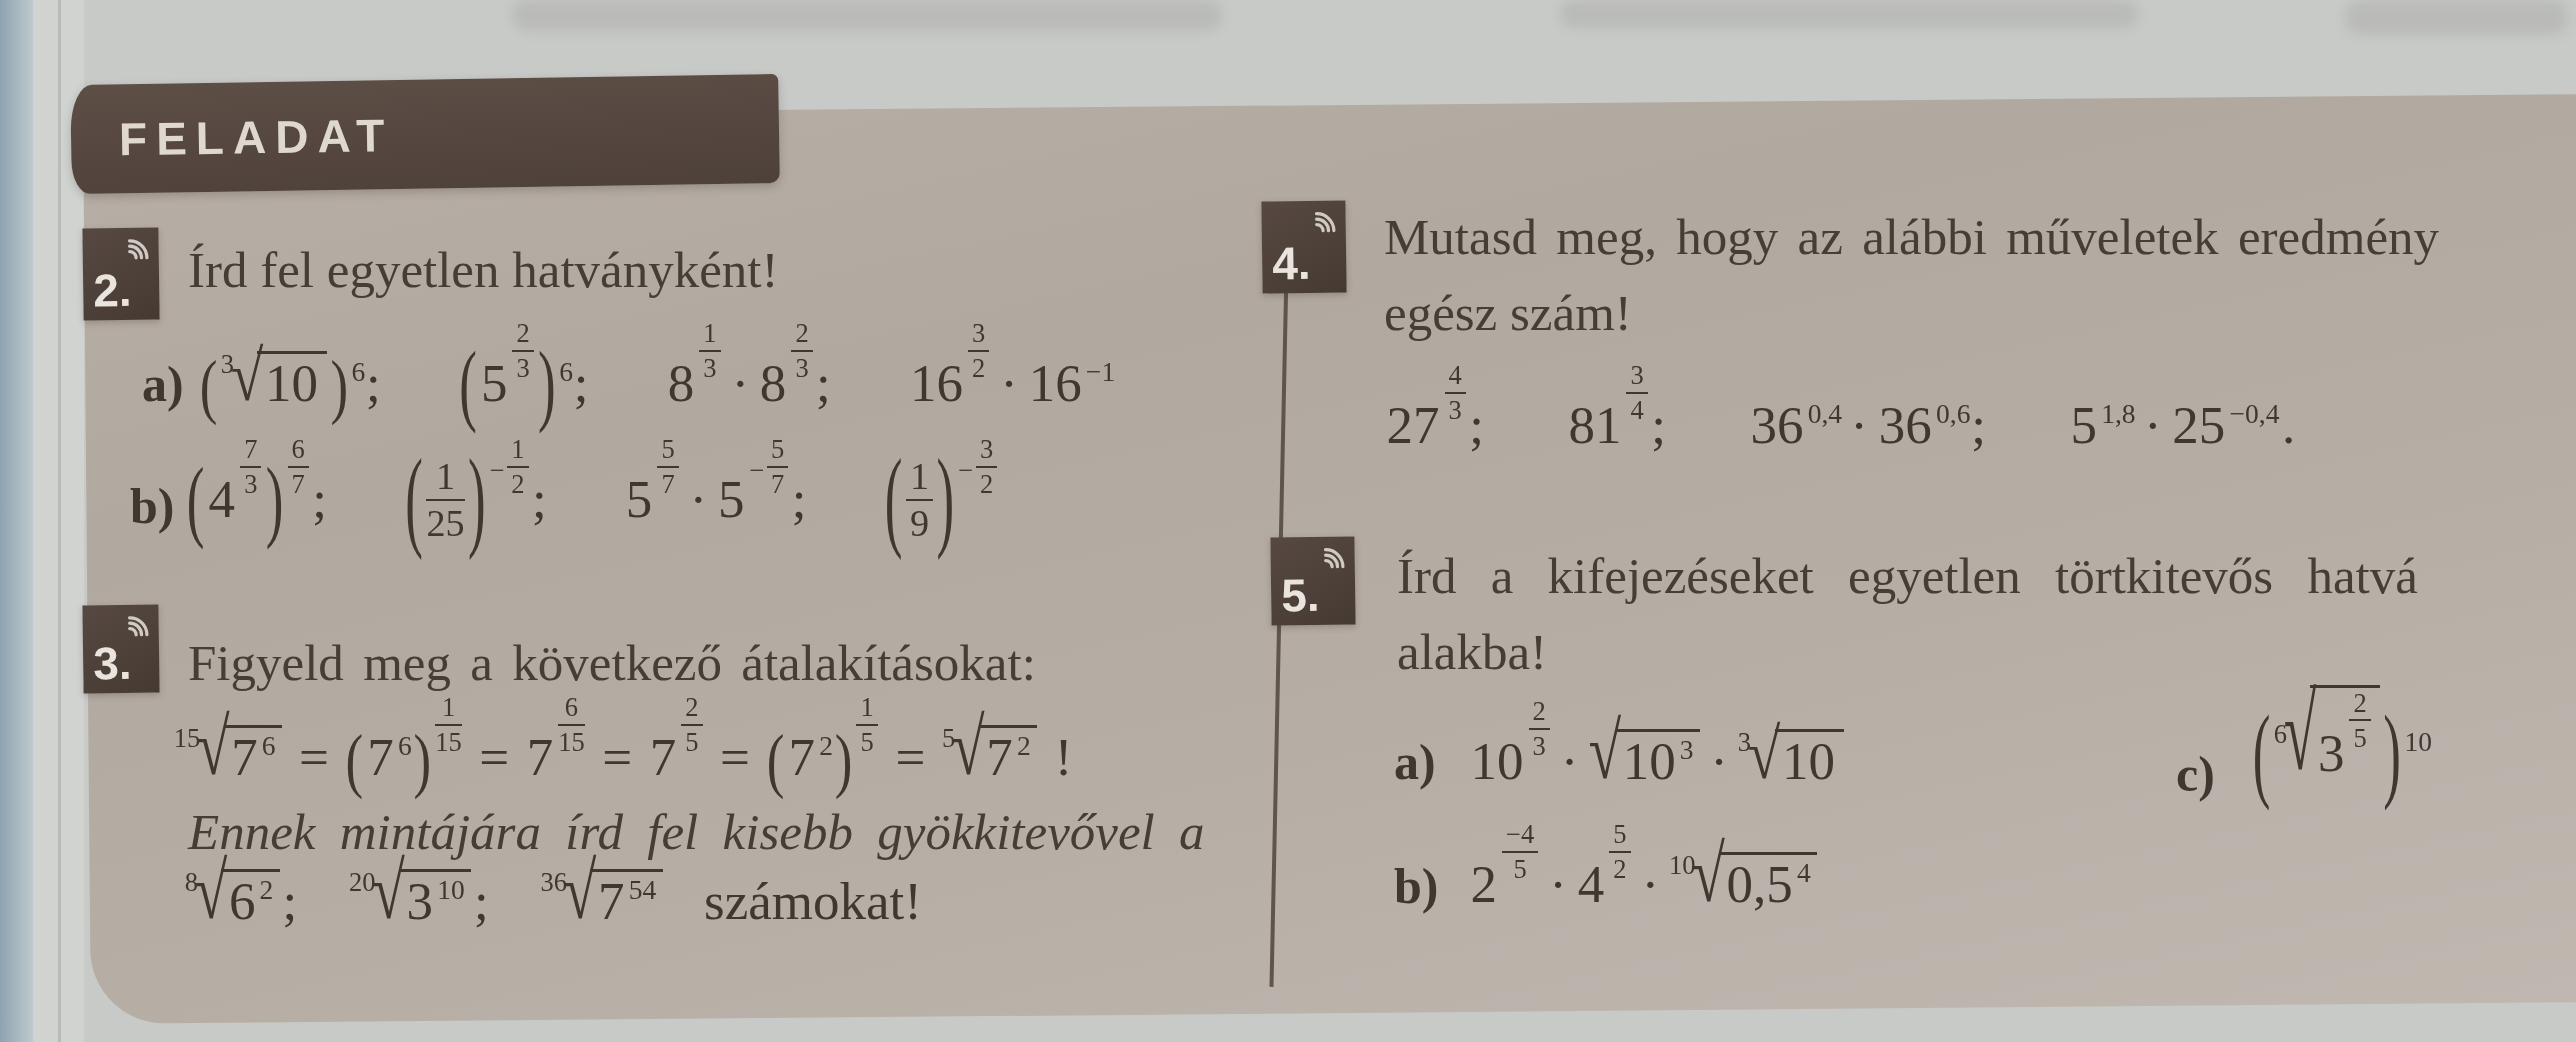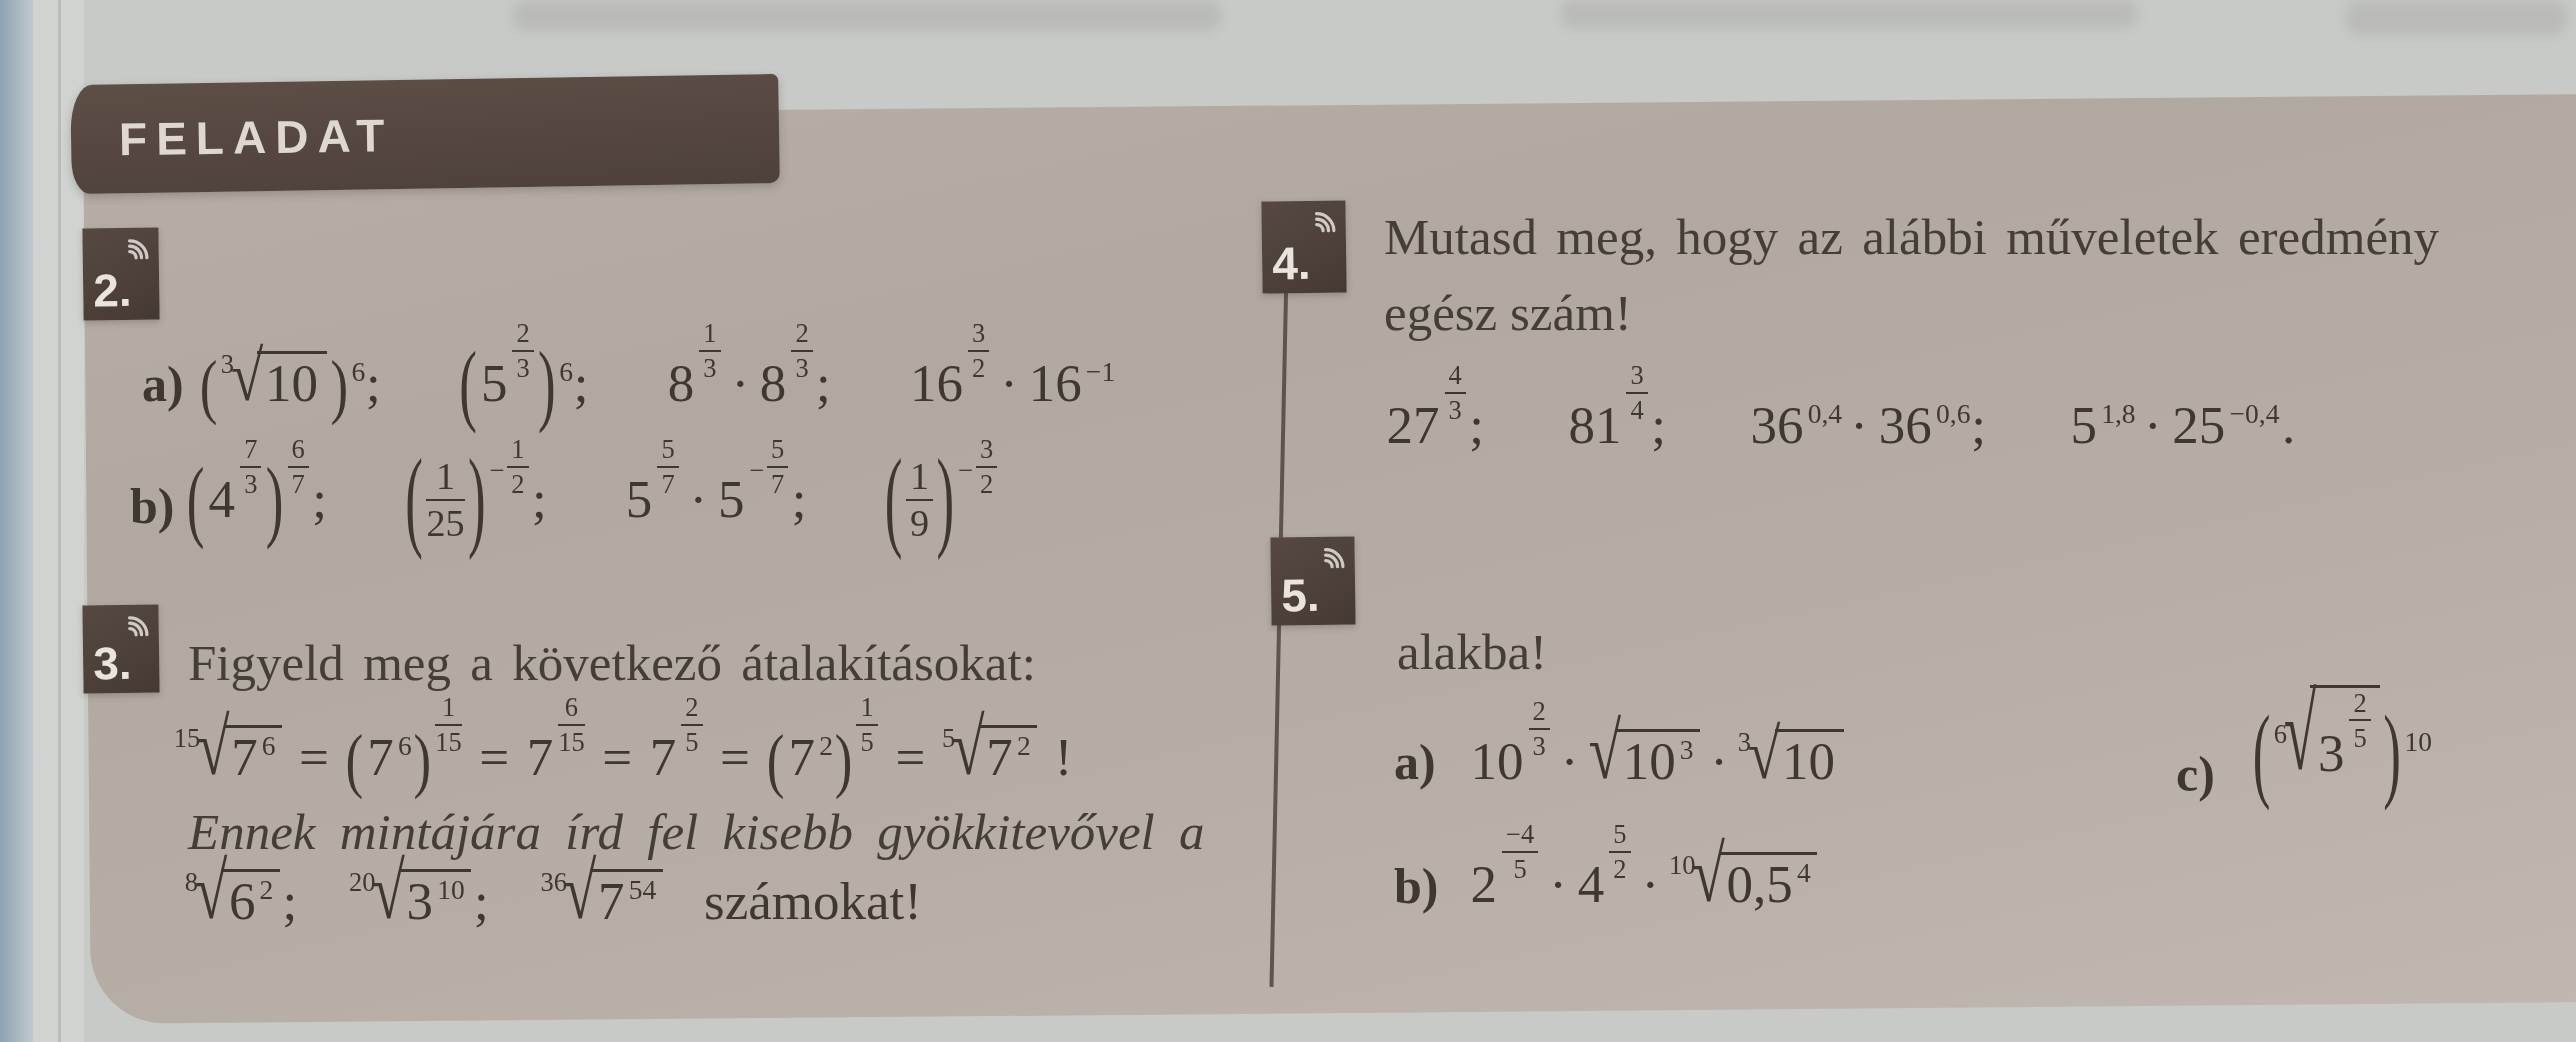--- a/index.html
+++ b/index.html
@@ -80,20 +80,21 @@
   <div class="badge" style="left:83px;top:228px;width:76px;height:92px;">
     <span class="badge-num">2.</span>
     <svg class="badge-icon" width="36" height="36" viewBox="0 0 40 40">
         <g fill="none" stroke="#e7e2dc" stroke-width="3.6" stroke-linecap="round">
           <path d="M10 23 A7 7 0 0 1 17 30"></path>
           <path d="M10 17 A13 13 0 0 1 23 30"></path>
           <path d="M10 11 A19 19 0 0 1 29 30"></path>
         </g>
       </svg>
   </div>
+  <div class="title" style="left:188px;top:241px;">Írd fel egyetlen hatványként!</div>
   <div class="label" style="left:142px;top:355px;">a)</div>
   <div class="math" style="left:198px;top:320px;"><span class="paren" style="transform: scaleY(1.35);">(</span><span class="rad"><span class="ridx">3</span><span class="rsgn" style="transform: scaleY(1.2);">√</span><span class="rbody"><span class="mt">10</span></span></span><span class="paren" style="transform: scaleY(1.35);">)</span><span class="msup">6</span><span class="mt semi">;</span><span class="gap" style="width: 1.4em;"></span><span class="paren" style="transform: scaleY(1.7);">(</span><span class="mt">5</span><span class="efrac"><span class="fstack"><span class="fn">2</span><span class="fd">3</span></span></span><span class="paren" style="transform: scaleY(1.7);">)</span><span class="msup">6</span><span class="mt semi">;</span><span class="gap" style="width: 1.4em;"></span><span class="mt">8</span><span class="efrac"><span class="fstack"><span class="fn">1</span><span class="fd">3</span></span></span><span class="mt dot">·</span><span class="mt">8</span><span class="efrac"><span class="fstack"><span class="fn">2</span><span class="fd">3</span></span></span><span class="mt semi">;</span><span class="gap" style="width: 1.4em;"></span><span class="mt">16</span><span class="efrac"><span class="fstack"><span class="fn">3</span><span class="fd">2</span></span></span><span class="mt dot">·</span><span class="mt">16</span><span class="msup">−1</span></div>
   <div class="label" style="left:130px;top:477px;">b)</div>
   <div class="math" style="left:185px;top:436px;"><span class="paren" style="transform: scaleY(1.7);">(</span><span class="mt">4</span><span class="efrac"><span class="fstack"><span class="fn">7</span><span class="fd">3</span></span></span><span class="paren" style="transform: scaleY(1.7);">)</span><span class="efrac"><span class="fstack"><span class="fn">6</span><span class="fd">7</span></span></span><span class="mt semi">;</span><span class="gap" style="width: 1.4em;"></span><span class="paren" style="transform: scaleY(2.1);">(</span><span class="bfrac"><span class="fstack"><span class="fn">1</span><span class="fd">25</span></span></span><span class="paren" style="transform: scaleY(2.1);">)</span><span class="efrac"><span class="fpre">−</span><span class="fstack"><span class="fn">1</span><span class="fd">2</span></span></span><span class="mt semi">;</span><span class="gap" style="width: 1.4em;"></span><span class="mt">5</span><span class="efrac"><span class="fstack"><span class="fn">5</span><span class="fd">7</span></span></span><span class="mt dot">·</span><span class="mt">5</span><span class="efrac"><span class="fpre">−</span><span class="fstack"><span class="fn">5</span><span class="fd">7</span></span></span><span class="mt semi">;</span><span class="gap" style="width: 1.4em;"></span><span class="paren" style="transform: scaleY(2.1);">(</span><span class="bfrac"><span class="fstack"><span class="fn">1</span><span class="fd">9</span></span></span><span class="paren" style="transform: scaleY(2.1);">)</span><span class="efrac"><span class="fpre">−</span><span class="fstack"><span class="fn">3</span><span class="fd">2</span></span></span></div>
 
   <div class="badge" style="left:83px;top:605px;width:76px;height:88px;">
     <span class="badge-num">3.</span>
     <svg class="badge-icon" width="36" height="36" viewBox="0 0 40 40">
         <g fill="none" stroke="#e7e2dc" stroke-width="3.6" stroke-linecap="round">
           <path d="M10 23 A7 7 0 0 1 17 30"></path>
@@ -124,20 +125,21 @@
   <div class="badge" style="left:1271px;top:537px;width:84px;height:88px;">
     <span class="badge-num">5.</span>
     <svg class="badge-icon" width="36" height="36" viewBox="0 0 40 40">
         <g fill="none" stroke="#e7e2dc" stroke-width="3.6" stroke-linecap="round">
           <path d="M10 23 A7 7 0 0 1 17 30"></path>
           <path d="M10 17 A13 13 0 0 1 23 30"></path>
           <path d="M10 11 A19 19 0 0 1 29 30"></path>
         </g>
       </svg>
   </div>
+  <div class="title clip" style="left:1397px;top:547px;width:1179px;word-spacing:21.5px;">Írd a kifejezéseket egyetlen törtkitevős hatvá</div>
   <div class="title" style="left:1397px;top:623px;">alakba!</div>
 
   <div class="label" style="left:1394px;top:733px;">a)</div>
   <div class="math" style="left:1468px;top:698px;"><span class="mt">10</span><span class="efrac"><span class="fstack"><span class="fn">2</span><span class="fd">3</span></span></span><span class="mt dot">·</span><span class="rad"><span class="rsgn" style="transform: scaleY(1.35);">√</span><span class="rbody"><span class="mt">10</span><span class="msup">3</span></span></span><span class="mt dot">·</span><span class="rad"><span class="ridx">3</span><span class="rsgn" style="transform: scaleY(1.2);">√</span><span class="rbody"><span class="mt">10</span></span></span></div>
   <div class="label" style="left:2176px;top:745px;">c)</div>
   <div class="math" style="left:2251px;top:685px;"><span class="paren" style="transform: scaleY(2);">(</span><span class="rad"><span class="ridx">6</span><span class="rsgn" style="transform: scaleY(1.8);">√</span><span class="rbody"><span class="mt">3</span><span class="efrac"><span class="fstack"><span class="fn">2</span><span class="fd">5</span></span></span></span></span><span class="paren" style="transform: scaleY(2);">)</span><span class="msup">10</span></div>
   <div class="label" style="left:1394px;top:857px;">b)</div>
   <div class="math" style="left:1468px;top:821px;"><span class="mt">2</span><span class="efrac"><span class="fstack"><span class="fn">−4</span><span class="fd">5</span></span></span><span class="mt dot">·</span><span class="mt">4</span><span class="efrac"><span class="fstack"><span class="fn">5</span><span class="fd">2</span></span></span><span class="mt dot">·</span><span class="rad"><span class="ridx">10</span><span class="rsgn" style="transform: scaleY(1.35);">√</span><span class="rbody"><span class="mt">0,5</span><span class="msup">4</span></span></span></div>
 
 </div>

